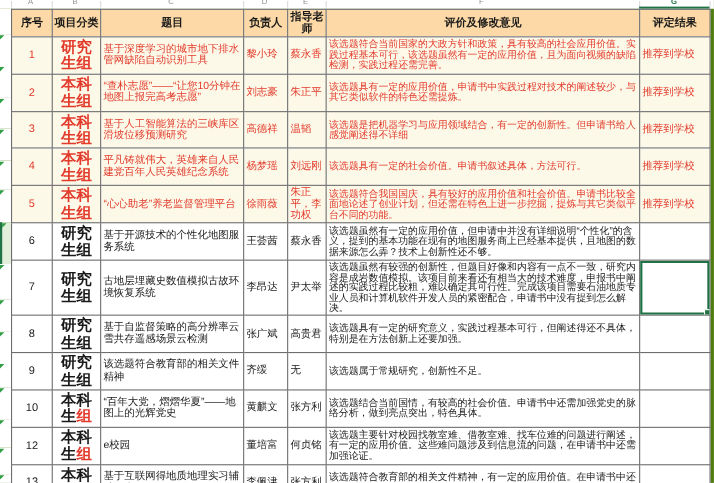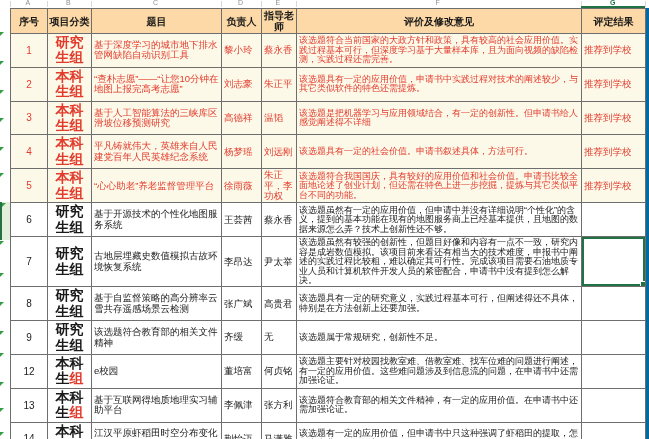--- a/index.html
+++ b/index.html
@@ -1,17 +1,17 @@
 <!DOCTYPE html>
 <html><head>
 <meta charset="utf-8">
 <style>
   html,body{margin:0;padding:0;background:#fff;}
   #app{
-    position:relative;width:649px;height:439px;overflow:hidden;background:#0369a1;
+    position:relative;width:649px;height:439px;overflow:hidden;background:#4d7c0f;
     font-family:"Liberation Sans","DejaVu Sans",sans-serif;color:#1a1a1a;
   }
   
   #letters{position:absolute;left:0;top:0;width:649px;height:8px;background:#fff;}
   .col-letter{position:absolute;top:-1px;font-size:7px;line-height:8px;color:#8f8f8f;}
   .col-letter.active{color:#217346;font-weight:bold;}
   .col-tick{position:absolute;top:1px;width:1px;height:6px;background:#d9d9d9;}
   #active-col-underline{position:absolute;height:2px;bottom:0;background:#217346;}
   
   #gutter{position:absolute;left:0;top:8px;width:10px;}
@@ -129,21 +129,21 @@
         <th>评定结果</th>
       </tr>
     </thead>
     <tbody id="tbody">
         <tr class="tinted redrow" style="height: 29px;">
           <td class="c-index">1</td>
           <td class="c-category">研究生组</td>
           <td class="c-title">基于深度学习的城市地下排水管网缺陷自动识别工具</td>
           <td class="c-leader">黎小玲</td>
           <td class="c-advisor">蔡永香</td>
-          <td class="c-eval">该选题符合当前国家的大政方针和政策，具有较高的社会应用价值。实践过程基本可行，但深度学习基于大量样本库，且为面向视频的缺陷检测，实践过程还需完善。</td>
+          <td class="c-eval">该选题符合当前国家的大政方针和政策，具有较高的社会应用价值。实践过程基本可行，该选题虽然有一定的应用价值，且为面向视频的缺陷检测，实践过程还需完善。</td>
           <td class="c-result">推荐到学校</td>
         </tr>
         <tr class="tinted redrow" style="height: 29px;">
           <td class="c-index">2</td>
           <td class="c-category">本科生组</td>
           <td class="c-title">“查朴志愿”——“让您10分钟在地图上报完高考志愿”</td>
           <td class="c-leader">刘志豪</td>
           <td class="c-advisor">朱正平</td>
           <td class="c-eval">该选题具有一定的应用价值，申请书中实践过程对技术的阐述较少，与其它类似软件的特色还需提炼。</td>
           <td class="c-result">推荐到学校</td>
@@ -202,20 +202,29 @@
           <td class="c-eval">该选题具有一定的研究意义，实践过程基本可行，但阐述得还不具体，特别是在方法创新上还要加强。</td>
           <td class="c-result"></td>
         </tr>
         <tr style="height: 29px;">
           <td class="c-index">9</td>
           <td class="c-category">研究生组</td>
           <td class="c-title">该选题符合教育部的相关文件精神</td>
           <td class="c-leader">齐缓</td>
           <td class="c-advisor">无</td>
           <td class="c-eval">该选题属于常规研究，创新性不足。</td>
+          <td class="c-result"></td>
+        </tr>
+        <tr style="height: 29px;">
+          <td class="c-index">10</td>
+          <td class="c-category">本科生<span class="suffix-red">组</span></td>
+          <td class="c-title">“百年大党，熠熠华夏”——地图上的光辉党史</td>
+          <td class="c-leader">黄麒文</td>
+          <td class="c-advisor">张方利</td>
+          <td class="c-eval">该选题结合当前国情，有较高的社会价值。申请书中还需加强党史的脉络分析，做到亮点突出，特色具体。</td>
           <td class="c-result"></td>
         </tr>
         <tr style="height: 29px;">
           <td class="c-index">12</td>
           <td class="c-category">本科生<span class="suffix-red">组</span></td>
           <td class="c-title">e校园</td>
           <td class="c-leader">董培富</td>
           <td class="c-advisor">何贞铭</td>
           <td class="c-eval">该选题主要针对校园找教室难、借教室难、找车位难的问题进行阐述，有一定的应用价值。这些难问题涉及到信息流的问题，在申请书中还需加强论证。</td>
           <td class="c-result"></td>

